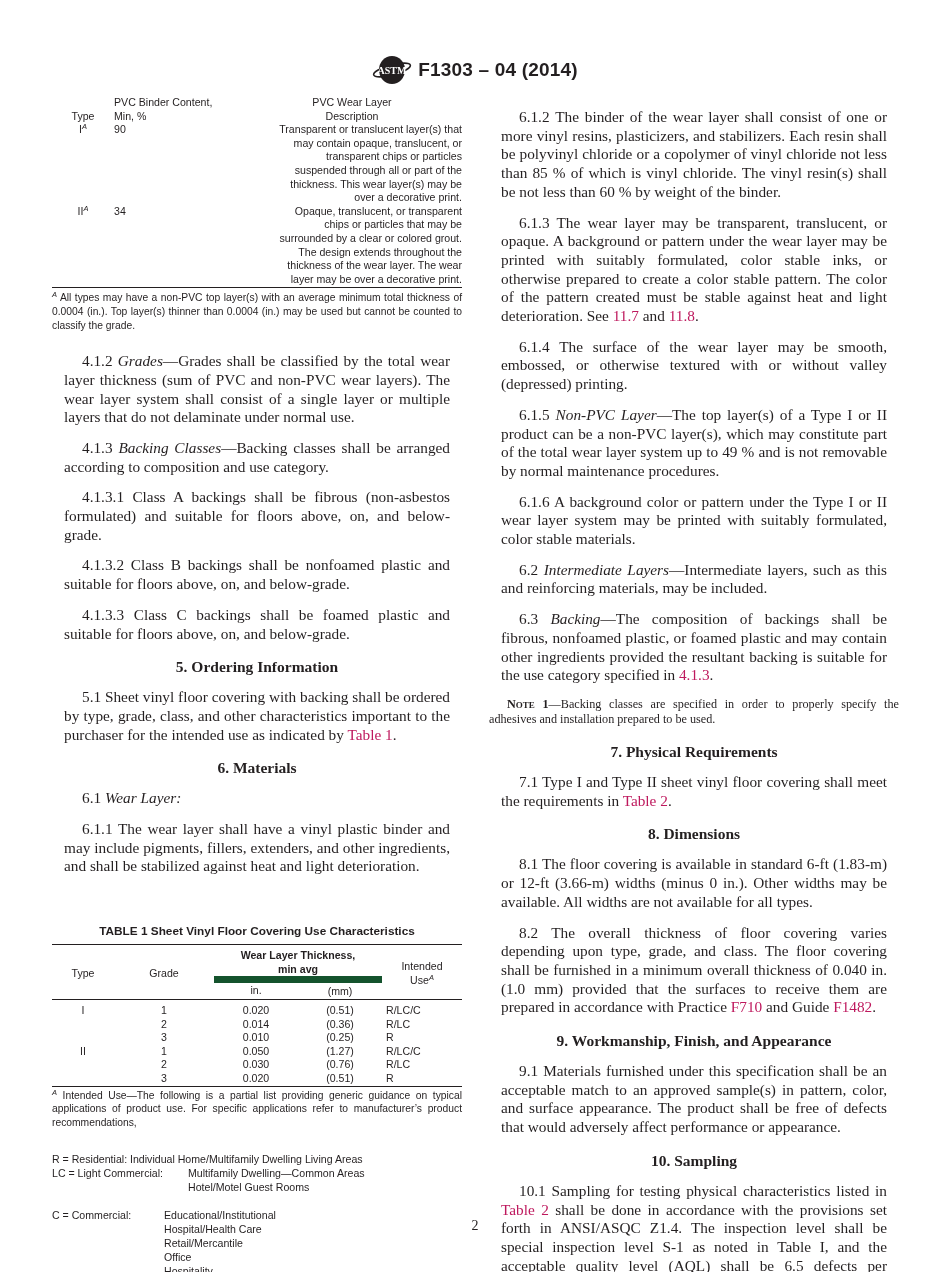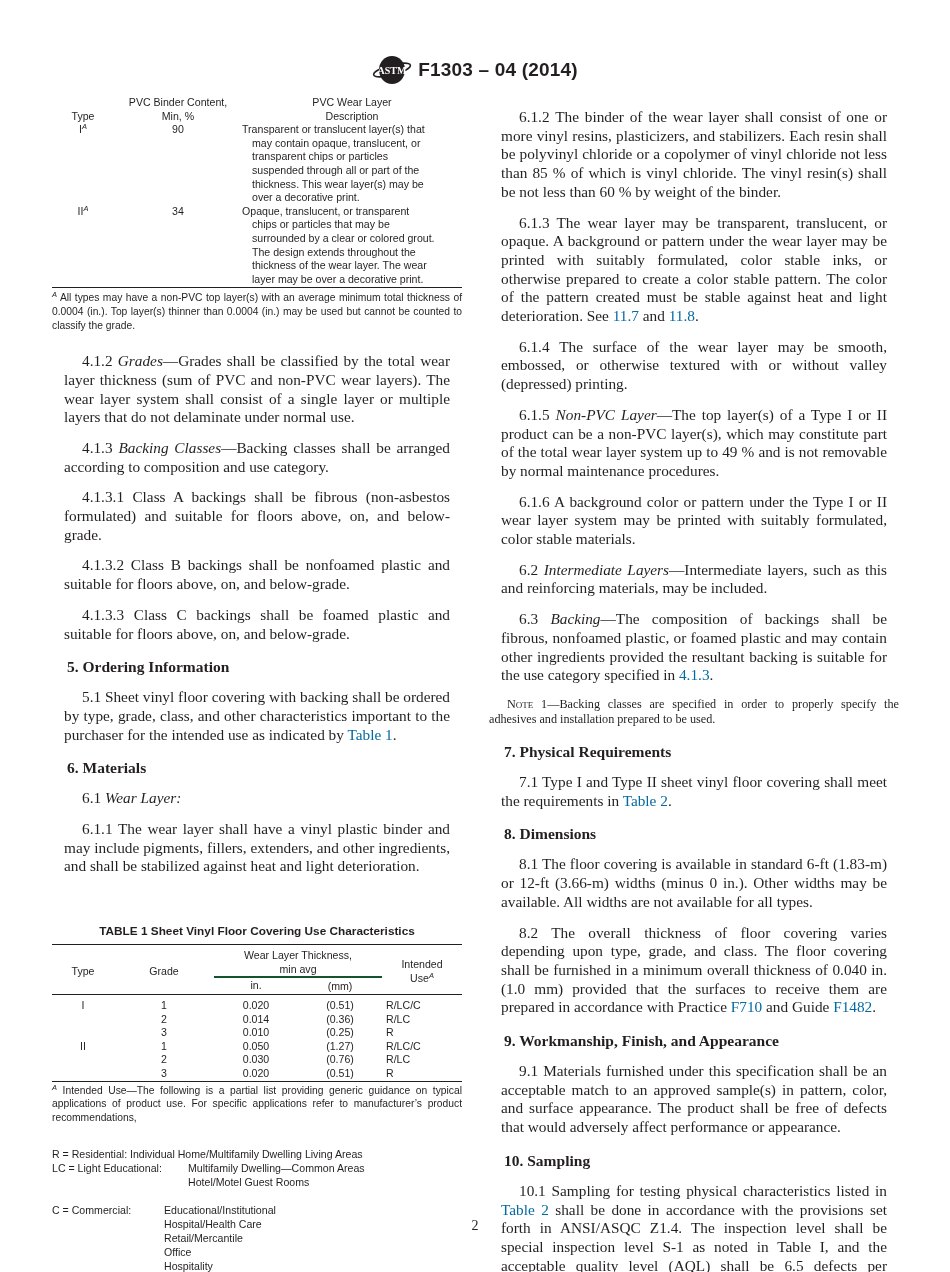--- a/index.html
+++ b/index.html
@@ -9,47 +9,47 @@
   .hdr { position: absolute; top: 54px; left: 0; width: 950px; height: 32px; display: flex; justify-content: center; align-items: center; }
   .logo { width: 40px; height: 32px; margin-right: 6px; }
   .hdr-title { font-family: "Liberation Sans", sans-serif; font-weight: bold; font-size: 19px; letter-spacing: 0.2px; }
 
   .col { position: absolute; top: 96px; }
   .col-left { left: 52px; width: 410px; }
   .col-right { left: 489px; width: 410px; }
 
   p.t { margin: 12px; font-family: "Liberation Serif", serif; font-size: 15.3px; line-height: 18.7px; text-align: justify; text-indent: 18px; }
   p.t.gap { margin-top: 5px; }
-  h3.sec { margin: 14px 0 6px 15px; font-family: "Liberation Serif", serif; font-weight: bold; font-size: 15.5px; line-height: 19px; }
-  .link { color: #0369a1; }
+  h3.sec { margin: 14px 0 6px 0; font-family: "Liberation Serif", serif; font-weight: bold; font-size: 15.5px; line-height: 19px; text-align: center; }
+  .link { color: #be185d; }
   i { font-style: italic; }
 
   
   .ttab { font-family: "Liberation Sans", sans-serif; font-size: 10.6px; line-height: 13.6px; width: 410px; }
   .ttab .row { display: flex; }
   .ttab .c1 { width: 62px; text-align: center; }
-  .ttab .c2 { width: 128px; text-align: center; }
-  .ttab .c3 { width: 220px; }
+  .ttab .c2 { width: 128px; text-align: left; }
+  .ttab .c3 { width: 220px; text-align: right; }
   .ttab .desc { padding-left: 8px; text-indent: -8px; }
   .ttab .hd .c3 { text-align: center; }
   .rule { border-top: 1.6px solid #231f20; }
   .fn { font-family: "Liberation Sans", sans-serif; font-size: 10.3px; line-height: 13.6px; text-align: justify; }
   sup.A { font-style: italic; font-size: 7.5px; vertical-align: 4px; line-height: 0; }
 
   
   .t1title { font-family: "Liberation Sans", sans-serif; font-weight: bold; font-size: 11.8px; text-align: center; margin: 0 0 6px 0; }
   table.t1 { width: 410px; border-collapse: collapse; font-family: "Liberation Sans", sans-serif; font-size: 10.6px; line-height: 13.6px; }
   table.t1 td, table.t1 th { padding: 0; font-weight: normal; }
   table.t1 .topline td { border-top: 1.6px solid #231f20; height: 4px; }
   table.t1 .botline td { border-top: 1.6px solid #231f20; height: 2px; }
   .ctr { text-align: center; }
   .legend { font-family: Liberation Sans, sans-serif; font-size: 10.6px; line-height: 13.9px; }
   .legend .lrow { display: flex; }
   .note { font-family: "Liberation Serif", serif; font-size: 12.2px; line-height: 15.5px; text-align: justify; text-indent: 18px; margin: 10px 0 0 0; }
-  .sc { font-variant: small-caps; }
+  .sc { font-variant: small-caps; font-weight: bold; }
   .pagenum { position: absolute; top: 1218px; left: 0; width: 950px; text-align: center; font-family: "Liberation Serif", serif; font-size: 14px; }
 </style>
 </head>
 <body>
 
 <div class="hdr">
   <svg class="logo" viewBox="0 0 40 32">
     <ellipse cx="20" cy="16" rx="13" ry="14" fill="#231f20"></ellipse>
     <ellipse cx="20" cy="16" rx="19" ry="5" fill="none" stroke="#231f20" stroke-width="1.6" transform="rotate(-15 20 16)"></ellipse>
     <text x="20" y="20" text-anchor="middle" font-family="Liberation Serif, serif" font-size="10" font-weight="bold" fill="#ffffff">ASTM</text>
@@ -110,21 +110,21 @@
   <div style="height:36px"></div>
   <div class="t1title">TABLE 1 Sheet Vinyl Floor Covering Use Characteristics</div>
   <table class="t1">
     <tbody>
         <tr class="topline">
           <td colspan="6"></td>
         </tr>
     <tr>
       <td rowspan="2" class="ctr" style="width:62px">Type</td>
       <td rowspan="2" class="ctr" style="width:100px">Grade</td>
-      <td colspan="2" class="ctr" style="border-bottom:2px solid #14532d;"><span>Wear Layer Thickness,</span><br><span>min avg</span></td>
+      <td colspan="2" class="ctr" style="border-bottom:7px solid #14532d;font-weight:bold;"><span>Wear Layer Thickness,</span><br><span>min avg</span></td>
       <td rowspan="2" class="ctr" style="width:80px"><span>Intended</span><br><span>Use</span><sup class="A">A</sup></td>
     </tr>
     <tr>
       <td class="ctr" style="width:84px; padding-top:0">in.</td>
       <td class="ctr" style="width:84px; padding-top:2px">(mm)</td>
     </tr>
     <tr class="topline">
           <td colspan="6"></td>
         </tr>
     <tr>
@@ -172,21 +172,21 @@
     <tr class="botline">
           <td colspan="6"></td>
         </tr>
   </tbody>
     </table>
   <div class="fn"><sup class="A">A</sup> <span>Intended Use—The following is a partial list providing generic guidance on typical applications of product use. For specific applications refer to manufacturer’s product recommendations,</span></div>
 
   <div class="legend" style="margin-top:24px;">
     <div>R = Residential: Individual Home/Multifamily Dwelling Living Areas</div>
     <div class="lrow">
-      <span style="width:136px">LC = Light Educational:</span>
+      <span style="width:136px">LC = Light Commercial:</span>
       <span><span>Multifamily Dwelling—Common Areas</span><br><span>Hotel/Motel Guest Rooms</span></span>
     </div>
     <div style="height:14px"></div>
     <div class="lrow">
       <span style="width:112px">C = Commercial:</span>
       <span>
         <span>Educational/Institutional</span><br>
         <span>Hospital/Health Care</span><br>
         <span>Retail/Mercantile</span><br>
         <span>Office</span><br>

